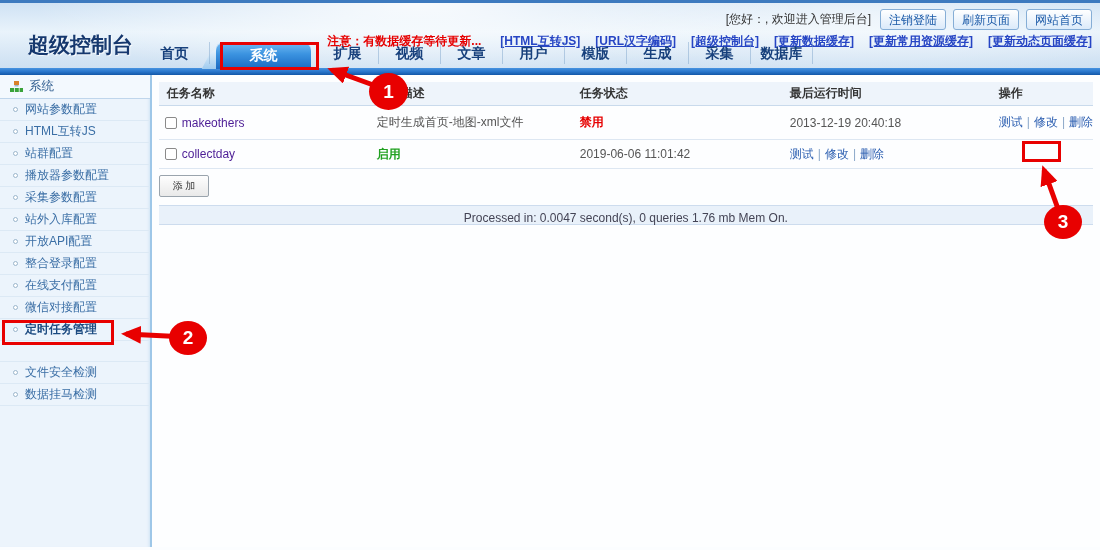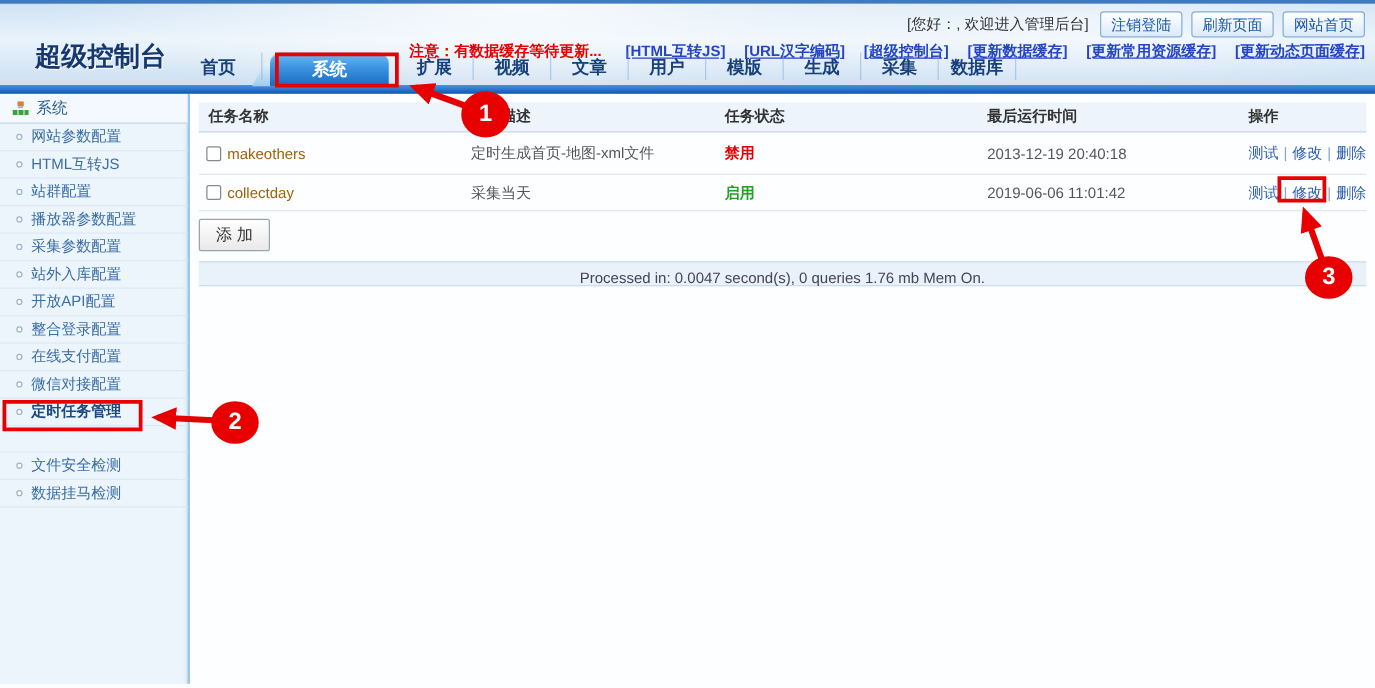--- a/index.html
+++ b/index.html
@@ -48,31 +48,31 @@
   .side-rest { flex:1; }
 
   
   .main { flex:1; padding:7px 7px 0 7px; background:#fdfeff; }
   .grid-row { display:grid; grid-template-columns:210px 203px 210px 209px 1fr; align-items:center; }
   .thead { height:24px; background:#eef4fb; border-bottom:1px solid #c9daec; font-size:12px; font-weight:bold; color:#333; }
   .thead > div { padding-left:8px; }
   .trow { font-size:12px; color:#555; border-bottom:1px solid #dde7f2; }
   .trow.r1 { height:34px; }
   .trow.r2 { height:29px; }
-  .cell-name { display:flex; align-items:center; gap:5px; padding-left:6px; color:#a16207; }
+  .cell-name { display:flex; align-items:center; gap:5px; padding-left:6px; color:#4c1d95; }
   .checkbox { width:12px; height:12px; border:1px solid #8a8a8a; background:#fff; border-radius:2px; cursor:pointer; flex:0 0 auto; }
   .cell-desc, .cell-time { padding-left:8px; }
   .cell-status { padding-left:8px; font-weight:bold; }
   .status-disabled { color:#e60000; }
   .status-enabled { color:#21a121; }
   .cell-actions { padding-left:8px; white-space:nowrap; }
   .alink { color:#2a5db0; cursor:pointer; }
   .sep { color:#8aa7c9; margin:0 4px; }
   .add-btn { margin-top:6px; border:1px solid #9aa4ad; border-radius:2px; background:linear-gradient(#fefefe,#e9e9e9);
-    padding:3px 13px; font-size:13px; color:#333; cursor:pointer; font-family:Liberation Sans, sans-serif; }
+    padding:3px 13px; font-size:10px; color:#333; cursor:pointer; font-family:Liberation Serif, serif; }
   .status-bar { margin-top:8px; height:20px; line-height:25px; background:#e9f1fa;
     border-top:1px solid #cddcee; border-bottom:1px solid #cddcee; text-align:center; font-size:12px; color:#445; }
 
   
   .annot-box { position:absolute; border:3px solid #e80000; z-index:10; pointer-events:none; }
   #box1 { left:220px; top:42px; width:99px; height:28px; }
   #box2 { left:2px; top:320px; width:112px; height:25px; }
   #box3 { left:1022px; top:141px; width:39px; height:21px; }
   .annot-circle { position:absolute; background:#e80000; border-radius:50%; color:#fff; font-weight:bold;
     font-size:19px; display:flex; align-items:center; justify-content:center; z-index:12; pointer-events:none; }
@@ -212,21 +212,20 @@
       <div class="cell-actions">
         <a class="alink">测试</a><span class="sep">|</span><a class="alink">修改</a><span class="sep">|</span><a class="alink">删除</a>
       </div>
     </div>
 
     <div class="grid-row trow r2">
       <div class="cell-name">
         <span class="checkbox"></span>
         <span>collectday</span>
       </div>
-      <div class="cell-desc">采集当天</div>
       <div class="cell-status status-enabled">启用</div>
       <div class="cell-time">2019-06-06 11:01:42</div>
       <div class="cell-actions">
         <a class="alink">测试</a><span class="sep">|</span><a class="alink">修改</a><span class="sep">|</span><a class="alink">删除</a>
       </div>
     </div>
 
     <button class="add-btn">添 加</button>
 
     <div class="status-bar">Processed in: 0.0047 second(s), 0 queries 1.76 mb Mem On.</div>

